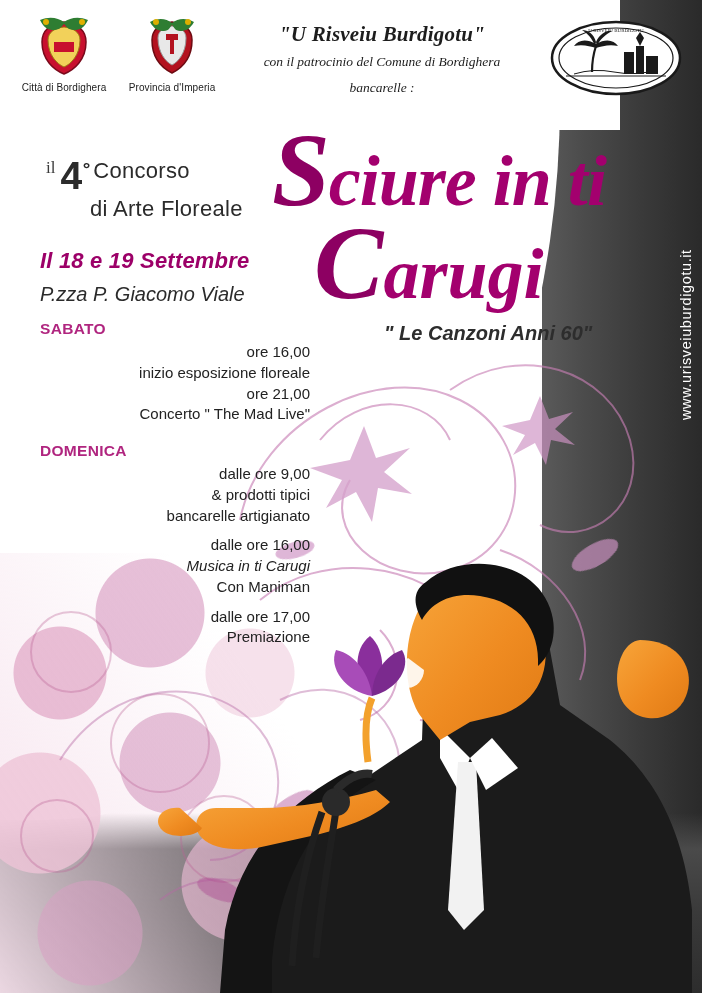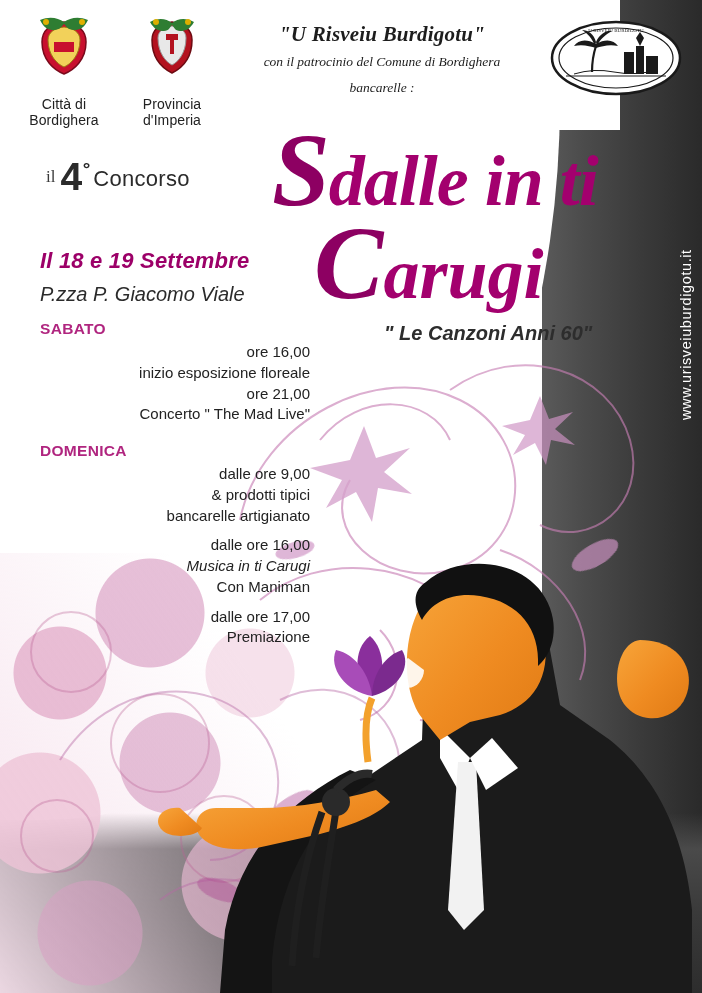--- a/index.html
+++ b/index.html
@@ -103,23 +103,23 @@
     text-align: center;
     width: 100px;
   }
   .crest .shield {
     width: 56px;
     height: 62px;
     margin: 0 auto;
     position: relative;
   }
   .crest .caption {
-    font-size: 14px;
+    font-size: 10px;
     color: #222;
-    margin-top: 18px;
+    margin-top: 4px;
     letter-spacing: 0.1px;
   }
   #crest-bordighera { left: 14px; top: 16px; }
   #crest-imperia { left: 122px; top: 16px; }
 
   .org-block {
     position: absolute;
     left: 232px;
     top: 22px;
     width: 300px;
@@ -171,21 +171,20 @@
 
   
   .concorso {
     position: absolute;
     left: 46px;
     top: 158px;
     color: #2b2b2b;
   }
   .concorso .line1 {
     display: flex;
-    align-items: flex-end;
   }
   .concorso .il {
     font-family: "Liberation Serif", serif;
     font-size: 17px;
     margin-right: 5px;
     margin-bottom: 7px;
     color: #3a3a3a;
   }
   .concorso .num {
     font-size: 39px;
@@ -451,25 +450,26 @@
 
   <div class="website">www.urisveiuburdigotu.it</div>
 
   <div class="concorso">
     <div class="line1">
       <span class="il">il</span>
       <span class="num">4</span>
       <span class="deg">°</span>
       <span class="word">Concorso</span>
     </div>
+    <div class="line2">di Arte Floreale</div>
   </div>
 
   <div class="title-wrap">
     <div class="title-main">
-      <span class="big">S</span><span>dalle in ti</span>
+      <span class="big">S</span><span>ciure in ti</span>
     </div>
     <div class="title-line2">
       <span class="big">C</span><span>arugi</span>
     </div>
     <div class="subtitle">" Le Canzoni Anni 60"</div>
   </div>
 
   <div class="dates">
     <div class="date-line">Il 18 e 19 Settembre</div>
     <div class="place-line">P.zza P. Giacomo Viale</div>

